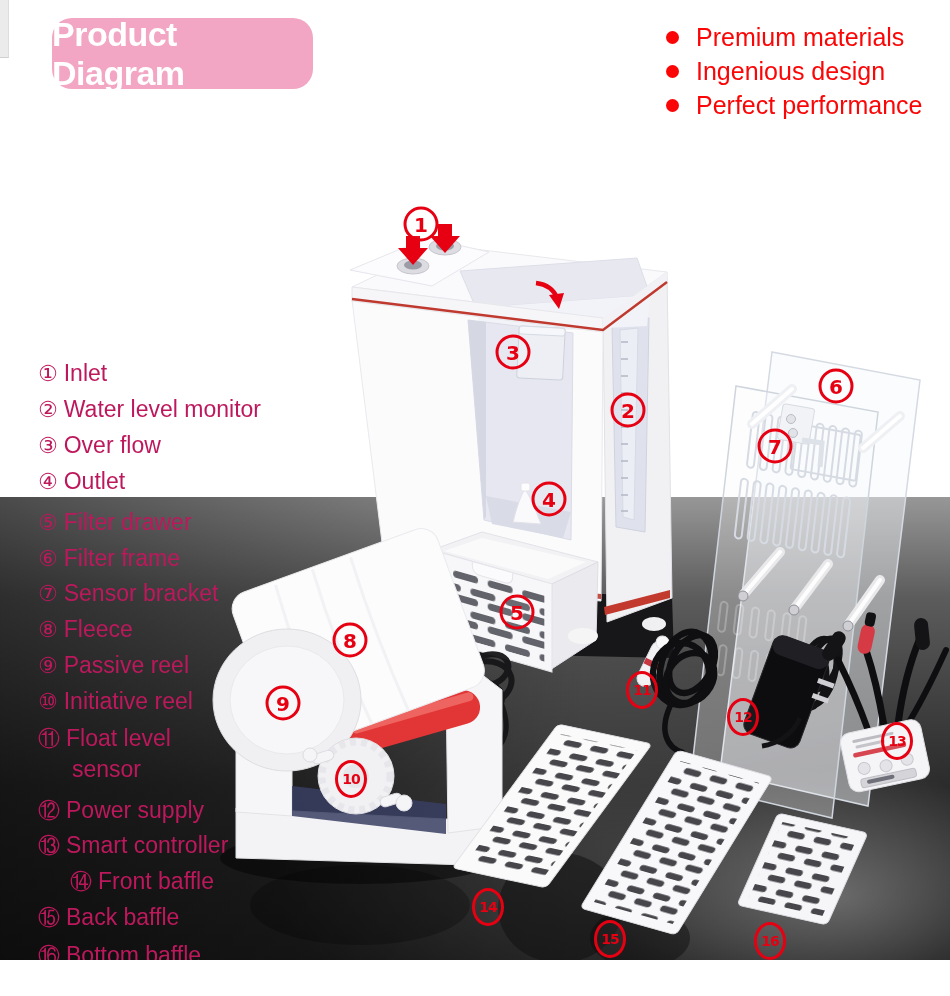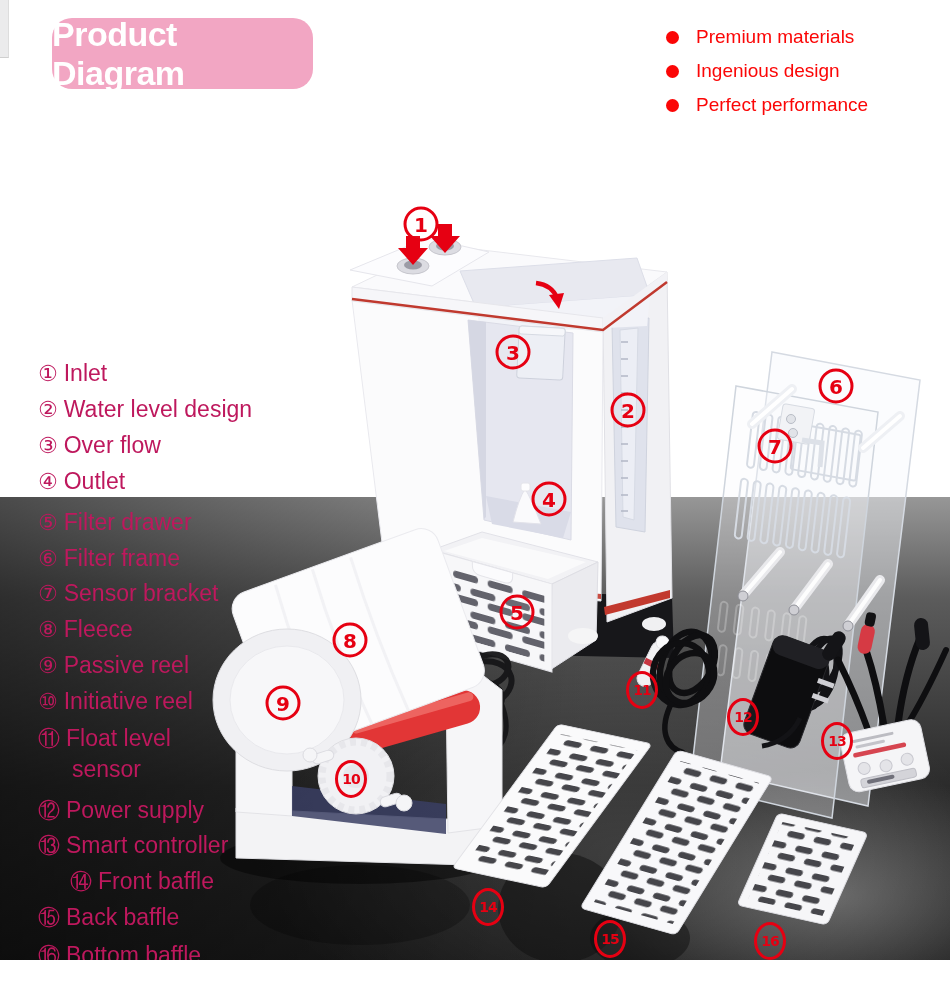--- a/index.html
+++ b/index.html
@@ -20,21 +20,21 @@
 
   
   #badge{position:absolute;left:52px;top:18px;width:261px;height:71px;
     background:#f2a6c3;border-radius:20px;color:#ffffff;
     display:flex;align-items:center;justify-content:center;
     font-size:34px;font-weight:bold;letter-spacing:-0.5px;}
 
   
   #features{position:absolute;left:666px;top:20px;list-style:none;margin:0;padding:0;}
   #features li{display:flex;align-items:center;height:34px;color:#fb0606;
-    font-size:19px;font-weight:500;}
+    font-size:25px;font-weight:500;}
   #features .dot{width:13px;height:13px;border-radius:50%;background:#fb0606;
     margin-right:17px;flex:0 0 auto;}
 
   
   #parts-list{position:absolute;left:0;top:0;width:330px;height:996px;}
   .part-item{position:absolute;left:38px;color:#be185d;font-size:23px;
     line-height:30px;padding-left:34px;text-indent:-34px;}
   .part-item .glyph{font-family:"DejaVu Sans",sans-serif;margin-right:6px;font-size:22px;}
 
   
@@ -314,21 +314,21 @@
         <span>Ingenious design</span>
       </li>
       <li>
         <span class="dot"></span>
         <span>Perfect performance</span>
       </li>
     </ul>
 
   <div id="parts-list">
       <div class="part-item" style="top: 358px; width: 280px;"><span class="glyph">①</span><span>Inlet</span></div>
-      <div class="part-item" style="top: 394px; width: 280px;"><span class="glyph">②</span><span>Water level design</span></div>
+      <div class="part-item" style="top: 394px; width: 280px;"><span class="glyph">②</span><span>Water level monitor</span></div>
       <div class="part-item" style="top: 430px; width: 280px;"><span class="glyph">③</span><span>Over flow</span></div>
       <div class="part-item" style="top: 466px; width: 280px;"><span class="glyph">④</span><span>Outlet</span></div>
       <div class="part-item" style="top: 507px; width: 280px;"><span class="glyph">⑤</span><span>Filter drawer</span></div>
       <div class="part-item" style="top: 543px; width: 280px;"><span class="glyph">⑥</span><span>Filter frame</span></div>
       <div class="part-item" style="top: 578px; width: 280px;"><span class="glyph">⑦</span><span>Sensor bracket</span></div>
       <div class="part-item" style="top: 614px; width: 280px;"><span class="glyph">⑧</span><span>Fleece</span></div>
       <div class="part-item" style="top: 650px; width: 280px;"><span class="glyph">⑨</span><span>Passive reel</span></div>
       <div class="part-item" style="top: 686px; width: 280px;"><span class="glyph">⑩</span><span>Initiative reel</span></div>
       <div class="part-item" style="top: 723px; width: 170px;"><span class="glyph">⑪</span><span>Float level sensor</span></div>
       <div class="part-item" style="top: 795px; width: 280px;"><span class="glyph">⑫</span><span>Power supply</span></div>
@@ -344,18 +344,18 @@
       <div class="marker d1" style="left: 628px; top: 410px;">2</div>
       <div class="marker d1" style="left: 836px; top: 386px;">6</div>
       <div class="marker d1" style="left: 775px; top: 446px;">7</div>
       <div class="marker d1" style="left: 549px; top: 499px;">4</div>
       <div class="marker d1" style="left: 517px; top: 612px;">5</div>
       <div class="marker d1" style="left: 350px; top: 640px;">8</div>
       <div class="marker d1" style="left: 283px; top: 703px;">9</div>
       <div class="marker d2" style="left: 351px; top: 779px;">10</div>
       <div class="marker d2" style="left: 642px; top: 690px; text-align: right;">11</div>
       <div class="marker d2" style="left: 743px; top: 717px;">12</div>
-      <div class="marker d2" style="left: 837px; top: 741px;">13</div>
+      <div class="marker d2" style="left: 897px; top: 741px;">13</div>
       <div class="marker d2" style="left: 488px; top: 907px;">14</div>
       <div class="marker d2" style="left: 610px; top: 939px;">15</div>
       <div class="marker d2" style="left: 770px; top: 941px;">16</div>
     </div>
 </div>
 
 </body></html>

